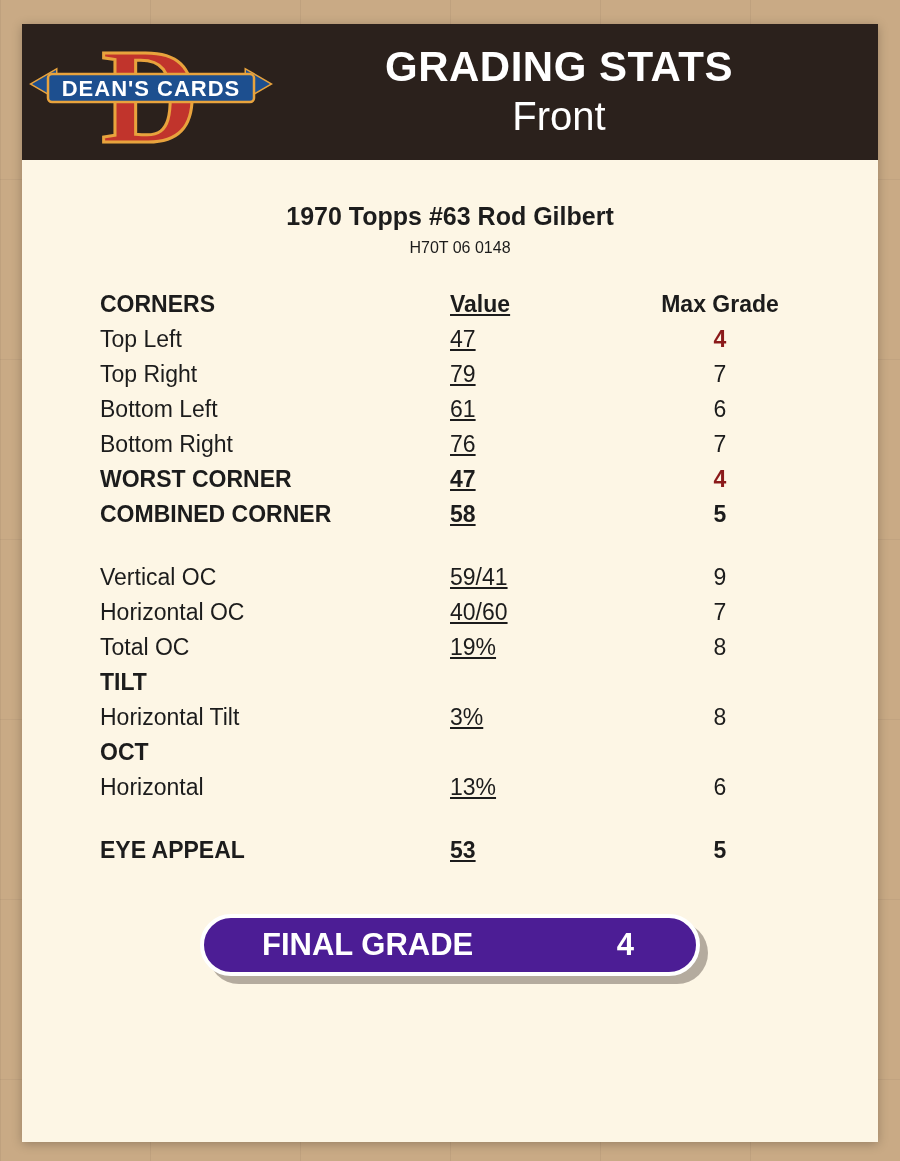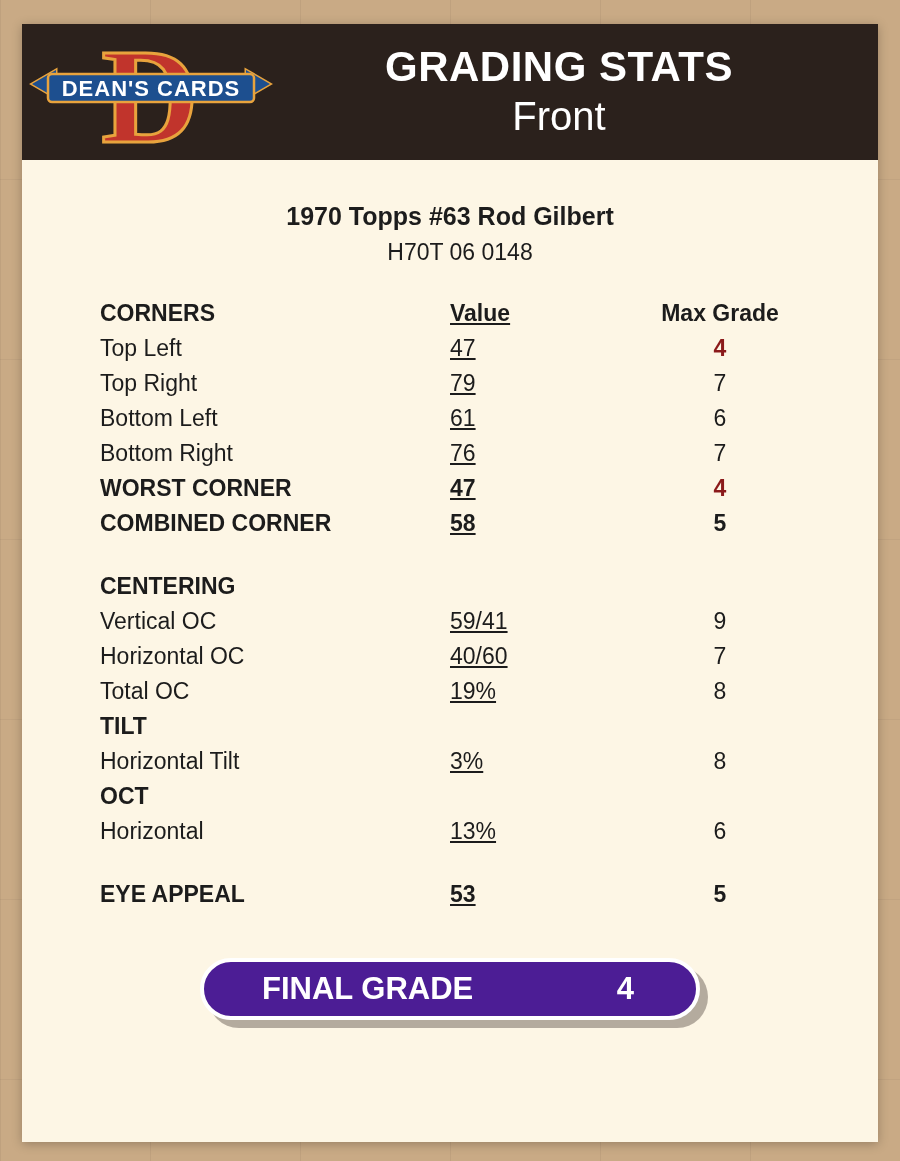--- a/index.html
+++ b/index.html
@@ -70,21 +70,21 @@
   }
   .card-title {
     text-align: center;
     font-size: 25px;
     font-weight: bold;
     color: #1c1c1c;
     margin-top: 16px;
   }
   .card-serial {
     text-align: center;
-    font-size: 23px;
+    font-size: 16px;
     color: #1c1c1c;
     margin-top: 8px;
     margin-left: 20px;
   }
   table.stats {
     margin: 30px auto 0 auto;
     border-collapse: collapse;
     width: 700px;
     color: #1c1c1c;
   }
@@ -215,25 +215,20 @@
         <tr class="sectionhead">
           <td class="label">COMBINED CORNER</td>
           <td class="value">58</td>
           <td class="grade">5</td>
         </tr>
 
         <tr class="spacer">
             <td colspan="3"></td>
           </tr>
 
-        <tr class="sectionhead">
-          <td class="label">CENTERING</td>
-          <td class="value"></td>
-          <td class="grade"></td>
-        </tr>
         <tr>
           <td class="label indent">Vertical OC</td>
           <td class="value">59/41</td>
           <td class="grade">9</td>
         </tr>
         <tr>
           <td class="label indent">Horizontal OC</td>
           <td class="value">40/60</td>
           <td class="grade">7</td>
         </tr>

